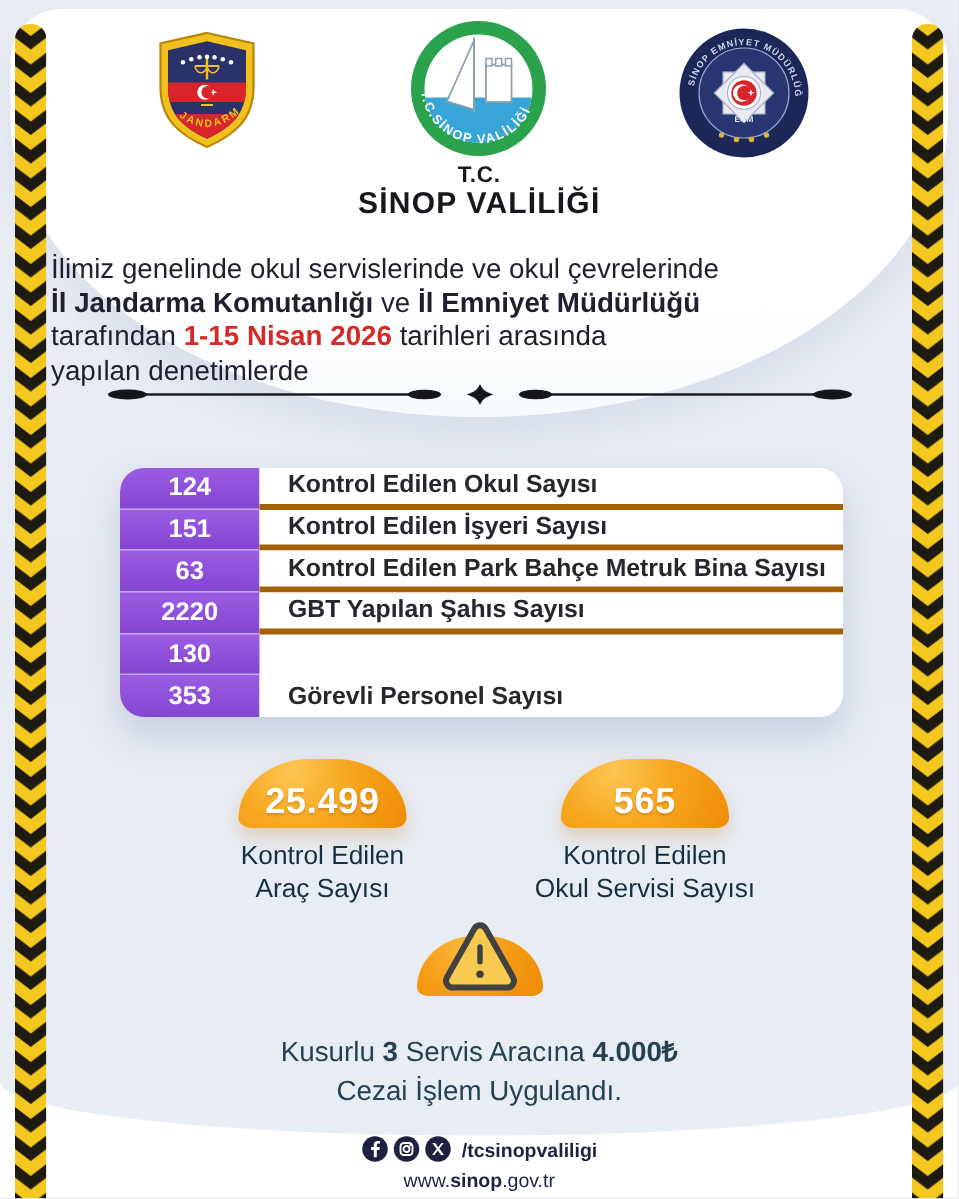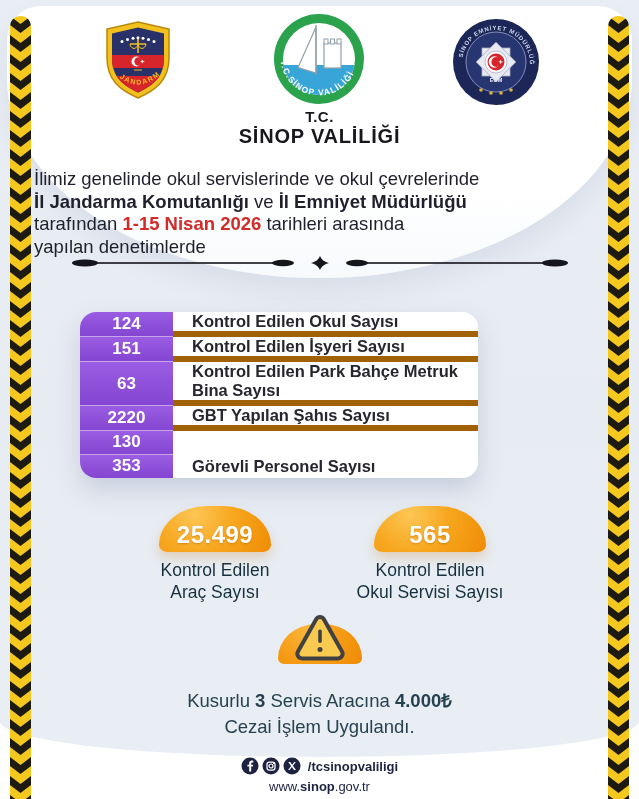--- a/index.html
+++ b/index.html
@@ -33,31 +33,31 @@
   
   .intro{left:34px;right:34px;top:168px;text-align:left;color:#201f2d;
          font-size:18.5px;line-height:22.6px;z-index:10;}
   .intro b{font-weight:800;}
   .intro .red{color:#d42a28;font-weight:800;}
 
   
   .divider{left:72px;top:255px;z-index:10;}
 
   
-  .stats-card{left:80px;top:312px;width:398px;height:166px;background:#ffffff;
+  .stats-card{left:80px;top:312px;width:482px;height:166px;background:#ffffff;
     border-radius:16px;overflow:hidden;display:flex;flex-direction:column;
     box-shadow:0 12px 24px rgba(120,130,165,0.28);z-index:10;}
   .t-row{flex:1;display:flex;align-items:stretch;}
   .t-num{width:93px;display:flex;align-items:center;justify-content:center;
     background:linear-gradient(180deg,#9a5de2 0%,#8445d1 100%);
     color:#ffffff;font-size:17px;font-weight:800;
     border-bottom:1px solid rgba(255,255,255,0.45);}
   .t-row:last-child .t-num{border-bottom:none;}
   .t-label{flex:1;display:flex;align-items:center;padding-left:19px;
-    color:#26262e;font-size:16.5px;font-weight:700;border-bottom:6px solid #a16207;background:#ffffff;}
+    color:#26262e;font-size:16.5px;font-weight:700;border-bottom:4px solid #a16207;background:#ffffff;}
   .t-row:last-child .t-label{border-bottom:none;}
 
   
   .badge{top:506px;width:224px;text-align:center;z-index:10;}
   .badge-1{left:103px;}
   .badge-2{left:318px;}
   .dome{width:112px;height:46px;margin:0 auto;position:relative;
     background:radial-gradient(circle at 32% 18%, #fdc654 0%, #f7a71f 45%, #ef8c04 100%);
     border-radius:56px 56px 10px 10px / 46px 46px 8px 8px;
     box-shadow:0 6px 12px rgba(200,120,10,0.25);}

